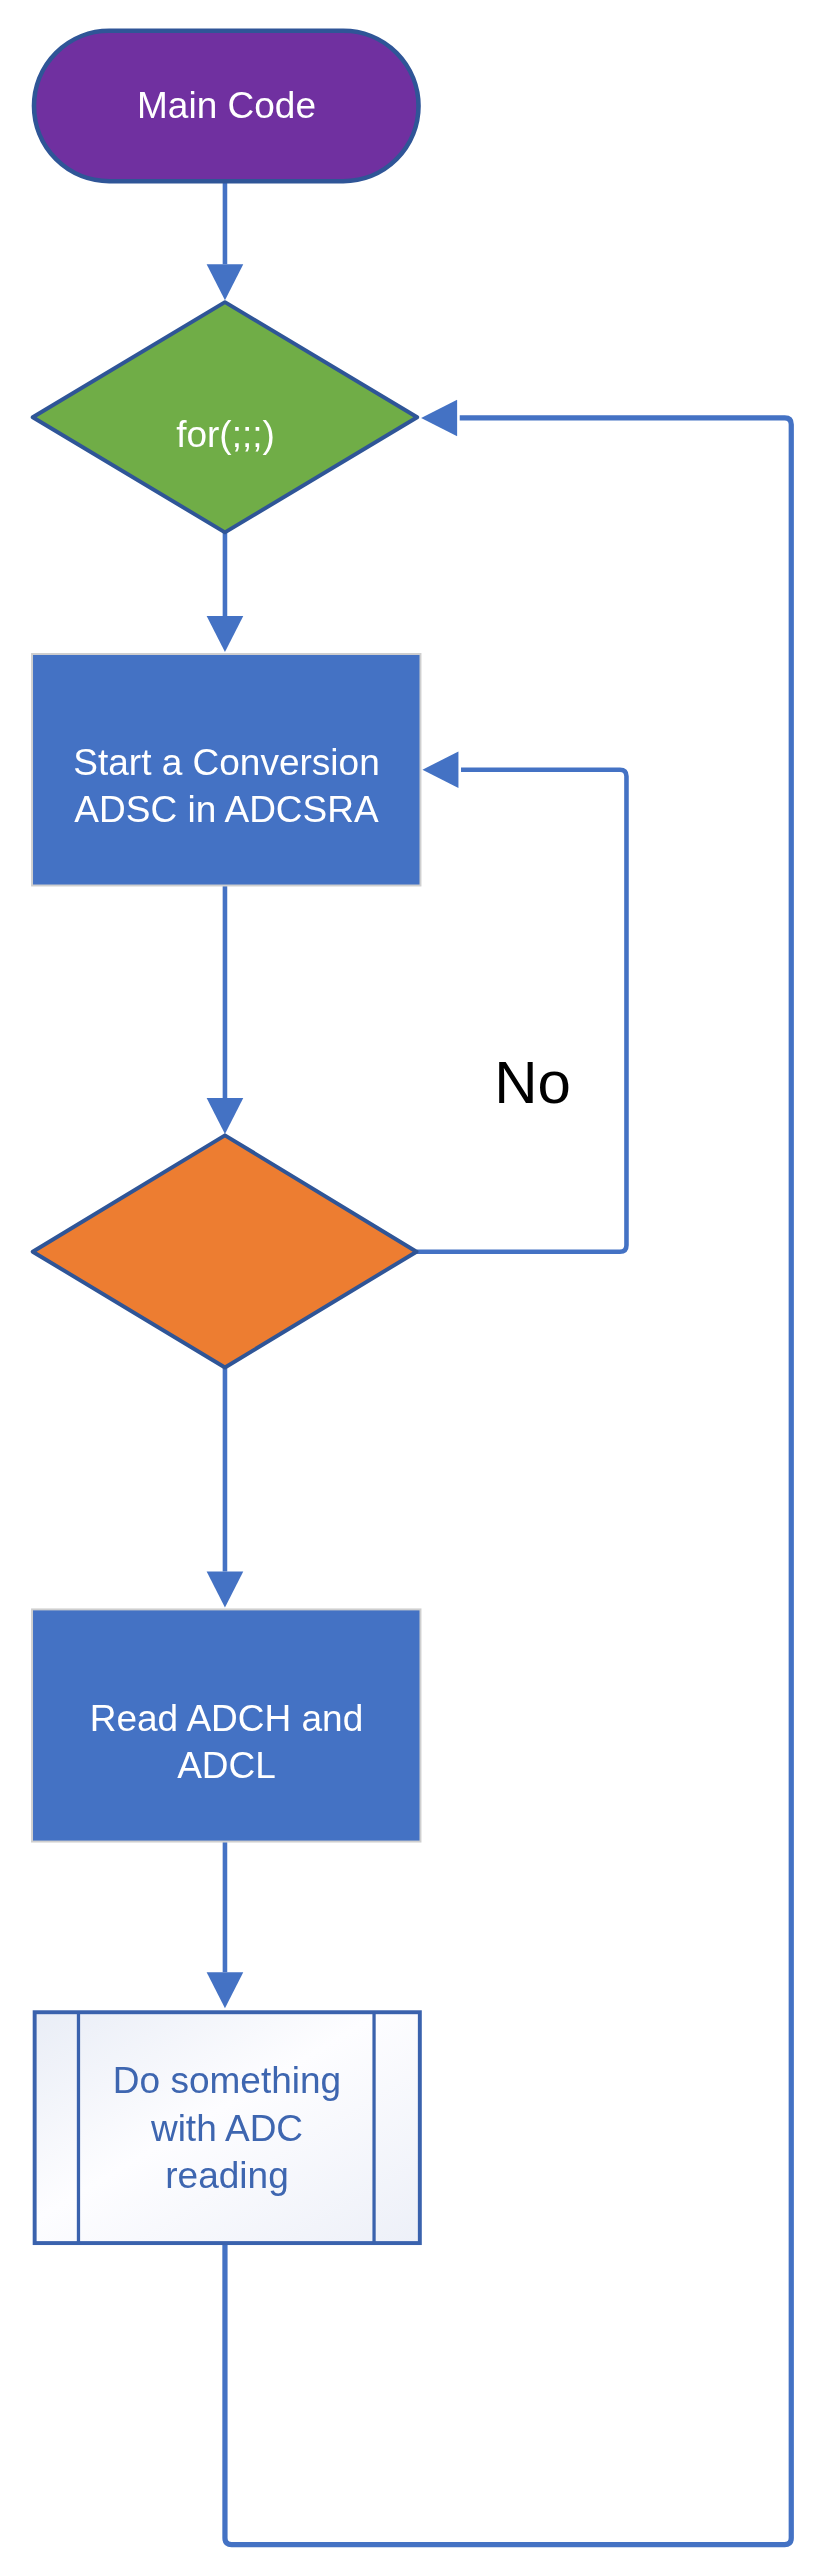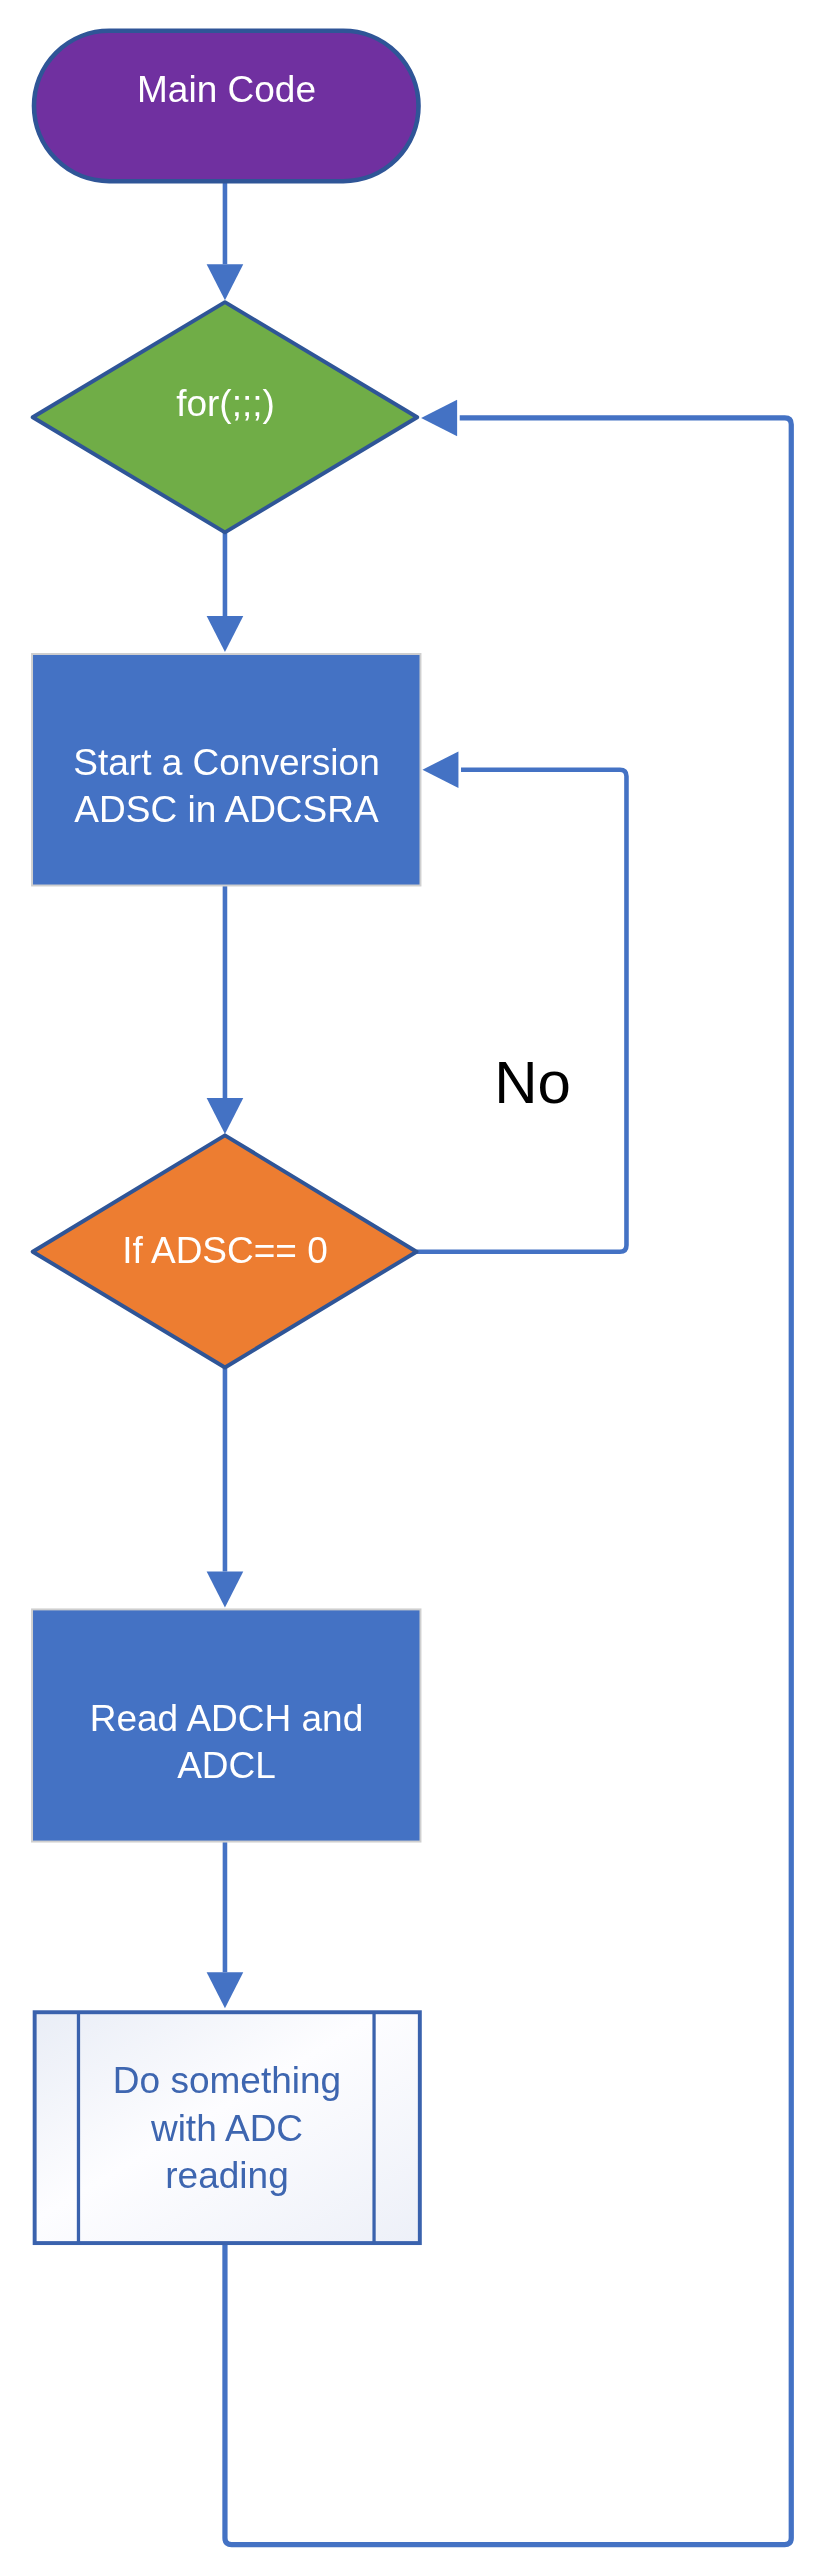--- a/index.html
+++ b/index.html
@@ -103,36 +103,33 @@
 
     <rect x="49" y="2460" width="594" height="355" class="stroke-gray" stroke-width="3" fill="#4472C4"></rect>
 
     <g>
       <rect x="53" y="3076" width="589" height="353" fill="url(#predefGrad)" class="stroke-boxblu" stroke-width="6"></rect>
       <line x1="120" y1="3076" x2="120" y2="3429" class="stroke-boxblu" stroke-width="5"></line>
       <line x1="572" y1="3076" x2="572" y2="3429" class="stroke-boxblu" stroke-width="5"></line>
     </g>
   </svg>
 
-  <div class="label" style="left:32px; top:12px; width:389px; height:155px;">
+  <div class="label" style="left:32px; top:28px; width:389px; height:155px;">
     <span>Main Code</span>
   </div>
 
-  <div class="label" style="left:33px; top:289px; width:385px; height:230px;">
+  <div class="label" style="left:33px; top:320px; width:385px; height:230px;">
     <span>for(;;;)</span>
   </div>
 
   <div class="label" style="left:32px; top:654px; width:389px; height:264px;">
     <span>Start a Conversion</span>
     <span>ADSC in ADCSRA</span>
   </div>
 
-  <div class="label" style="left:33px; top:1135px; width:384px; height:232px;">
-    <span>If ADSC== 0</span>
-  </div>
 
   <div class="label" style="left:32px; top:1610px; width:389px; height:232px;margin-top:16px;">
     <span>Read ADCH and</span>
     <span>ADCL</span>
   </div>
 
   <div class="label blue-text" style="left:79px; top:2013px; width:296px; height:231px;">
     <span>Do something</span>
     <span>with ADC</span>
     <span>reading</span>

